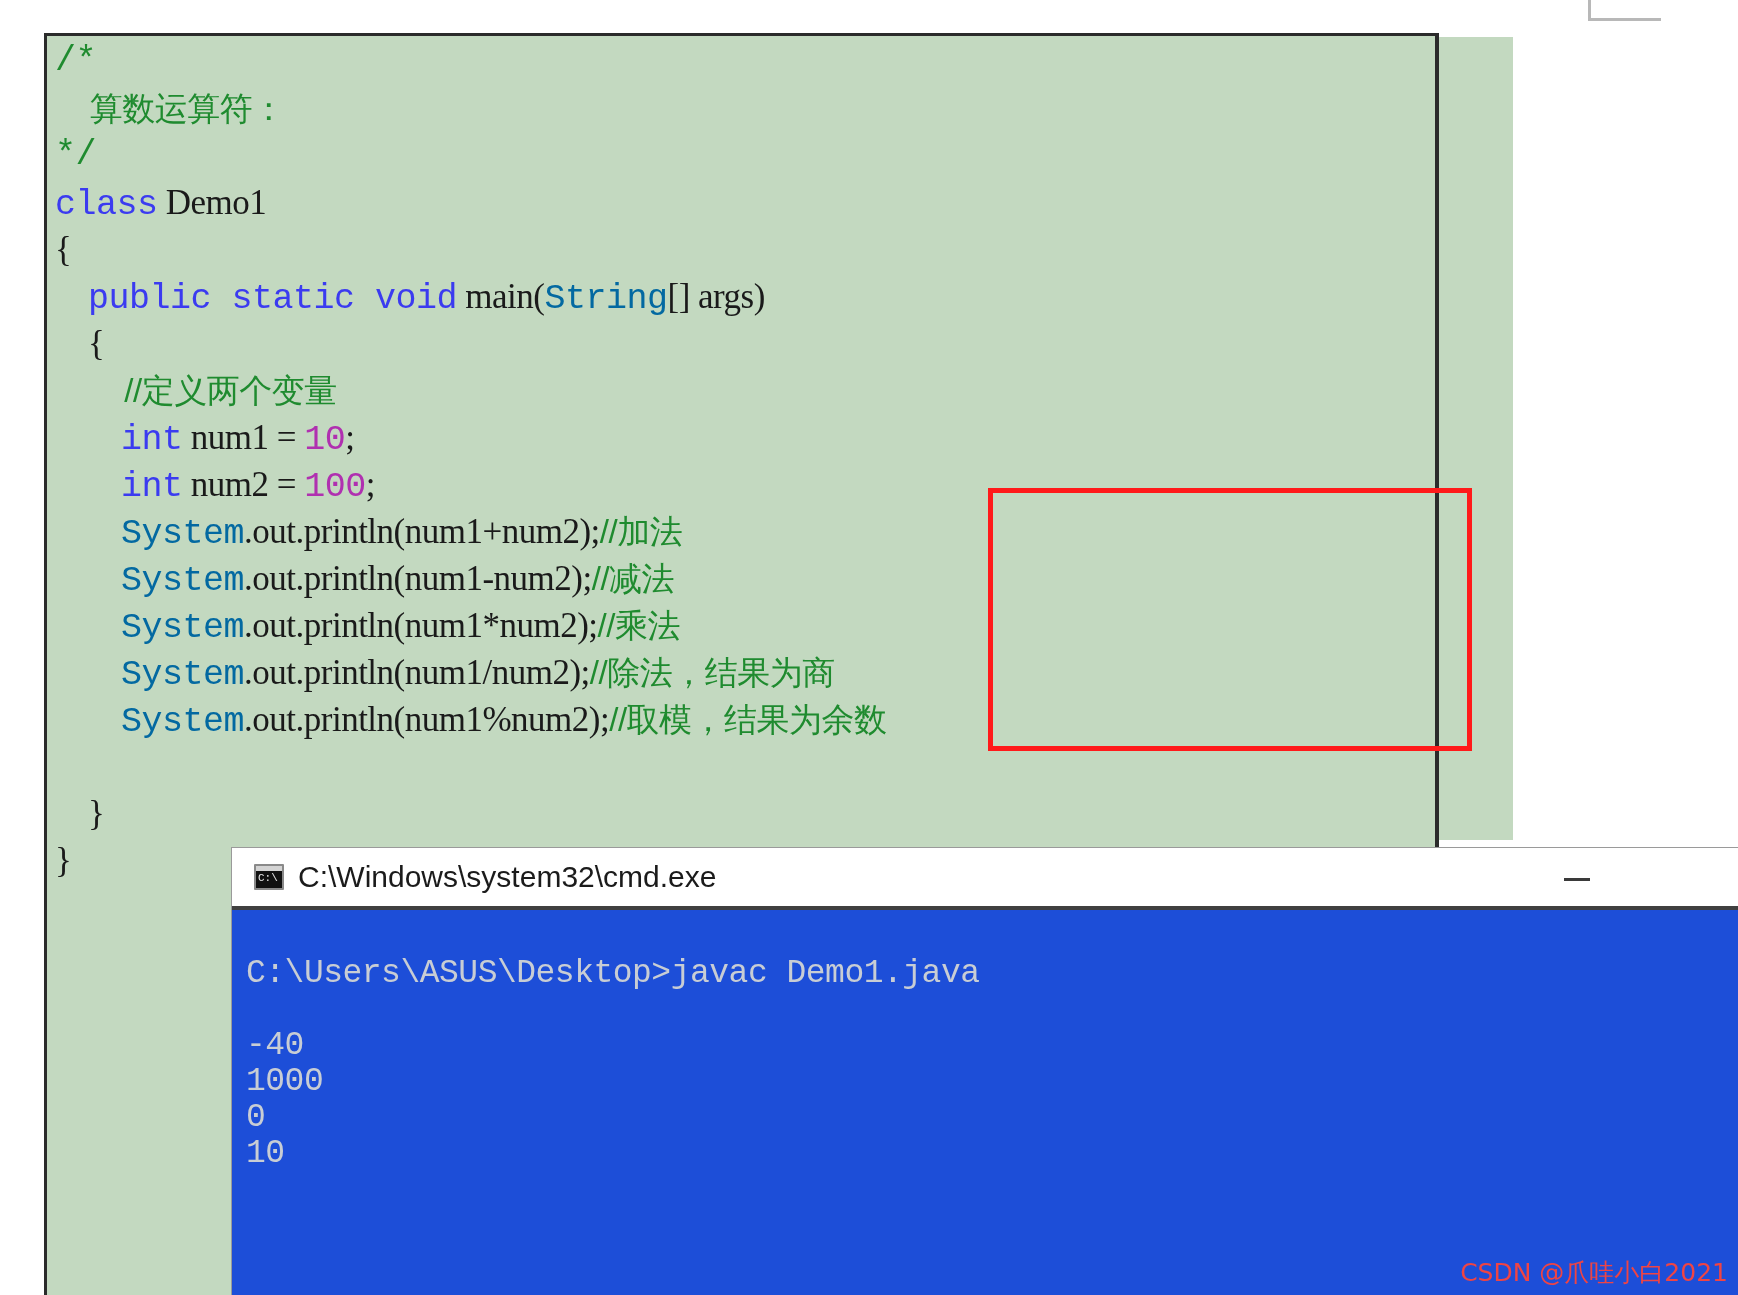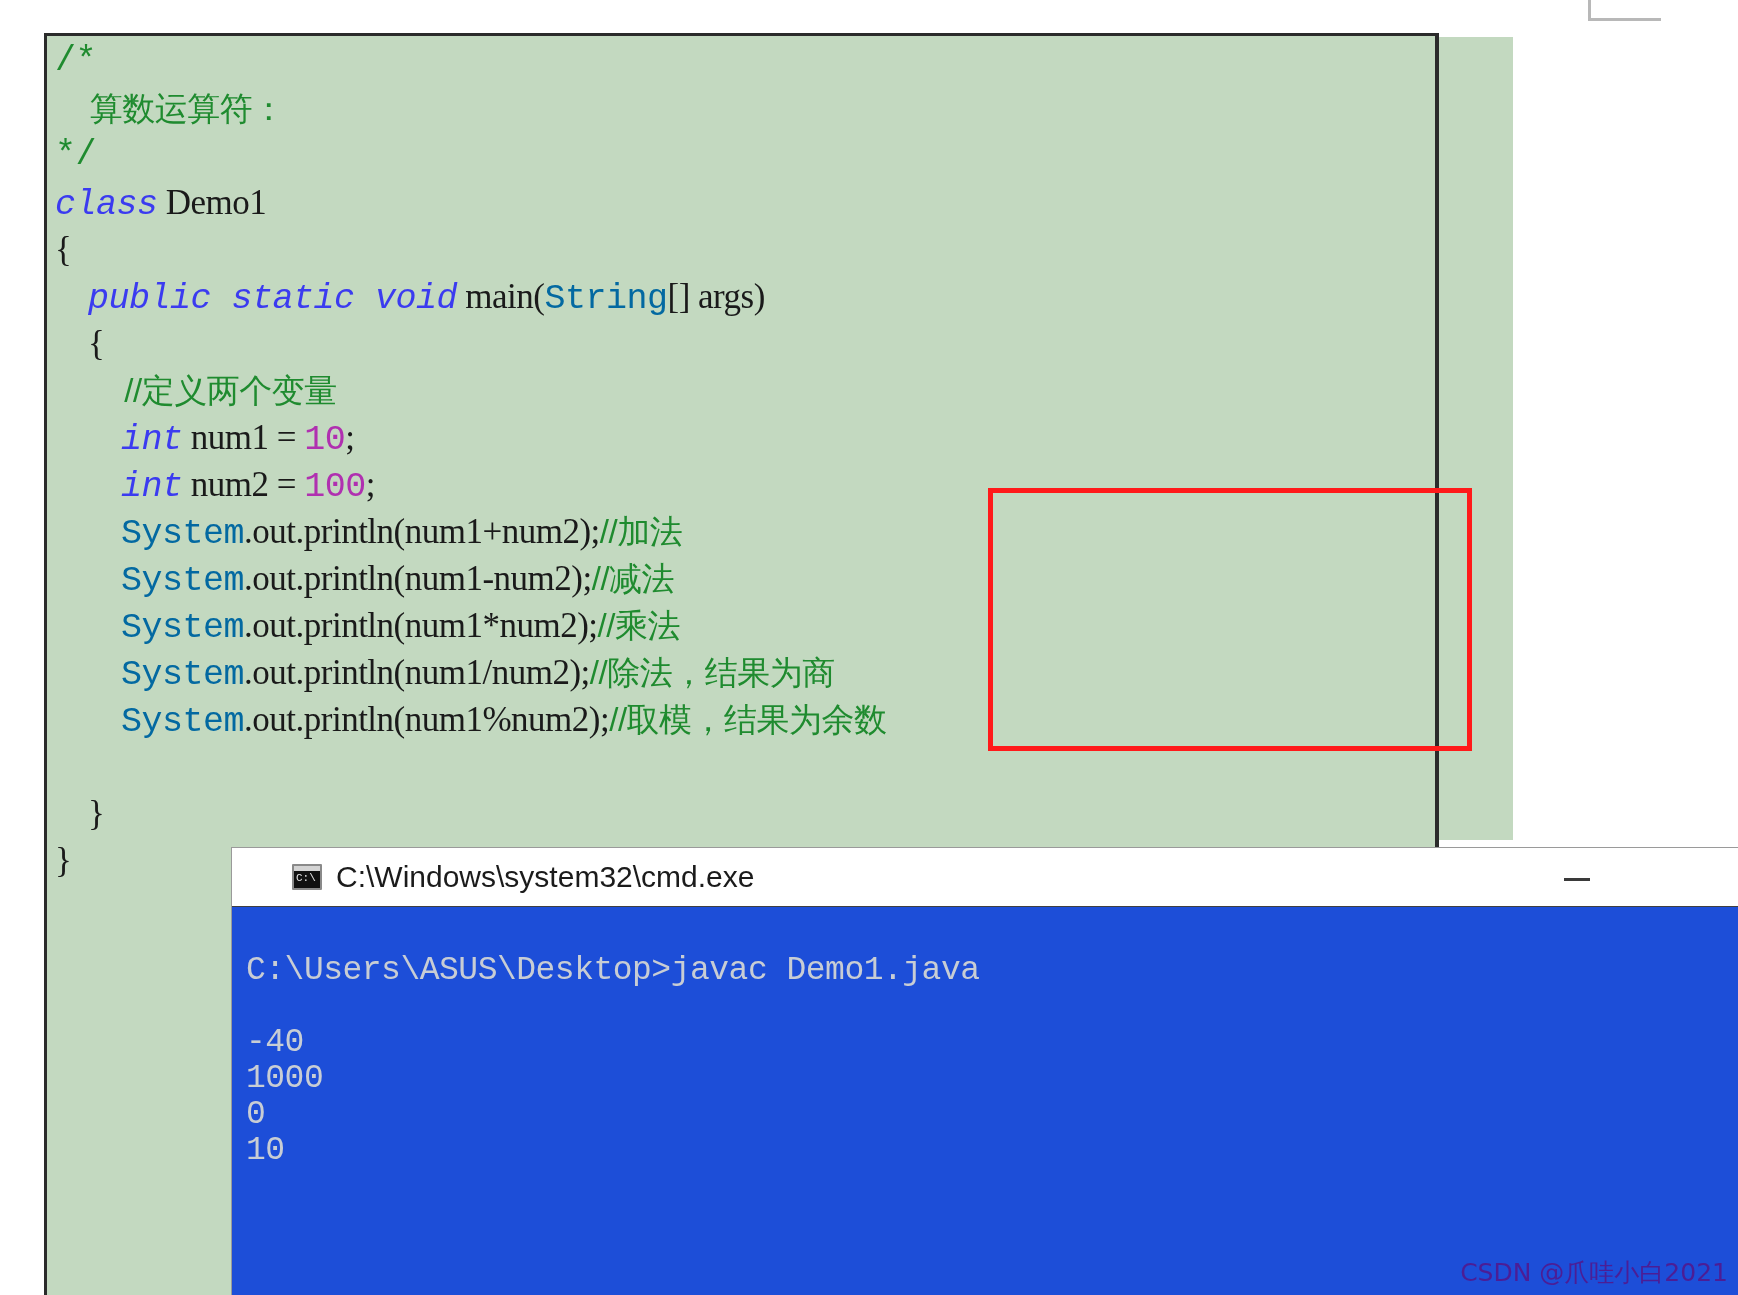--- a/index.html
+++ b/index.html
@@ -59,21 +59,21 @@
     top: 2px;
     right: 0;
     font-family: "Liberation Mono", "DejaVu Sans Mono", monospace;
     font-size: 35px;
     line-height: 47px;
     color: #1a1a1a;
     white-space: pre;
     letter-spacing: -0.5px;
   }
   .code .ln { display: block; height: 47px; }
-  .kw    { color: #3b3bf0; font-style: italic; }
+  .kw    { color: #3b3bf0; }
   .type  { color: #0369a1; }
   .num   { color: #b030b0; }
   .cmt   { color: #1f8b2f; }
   .plain { color: #1a1a1a; font-family: Liberation Serif, serif; }
 
   
   .cn { font-family: Liberation Sans, sans-serif; font-size: 33px; }
 
   
   .page-rule {
@@ -105,22 +105,21 @@
     width: 1506px;
     height: 447px;
     box-shadow: 0 0 0 1px #9a9a9a;
   }
   .cmd-titlebar {
     position: relative;
     height: 58px;
     background: #ffffff;
     display: flex;
     align-items: center;
-    border-bottom: 1px solid #404040;
-    padding-left: 38px;
+    border-bottom: 4px solid #404040;
   }
   .cmd-icon {
     width: 30px;
     height: 26px;
     margin-left: 22px;
     margin-right: 14px;
     background: #111;
     border: 2px solid #8a8a8a;
     border-radius: 1px;
     position: relative;
@@ -177,21 +176,21 @@
   }
   .cmd-lines .cl { display: block; min-height: 36px; }
 
   
   .watermark {
     position: absolute;
     right: 10px;
     bottom: 6px;
     font-family: "DejaVu Sans", sans-serif;
     font-size: 25px;
-    color: #4c1d95;
+    color: #ef4444;
     white-space: nowrap;
     z-index: 40;
     margin-top: 40px;
   }
 </style>
 </head>
 <body>
 
 <div id="root">
 

